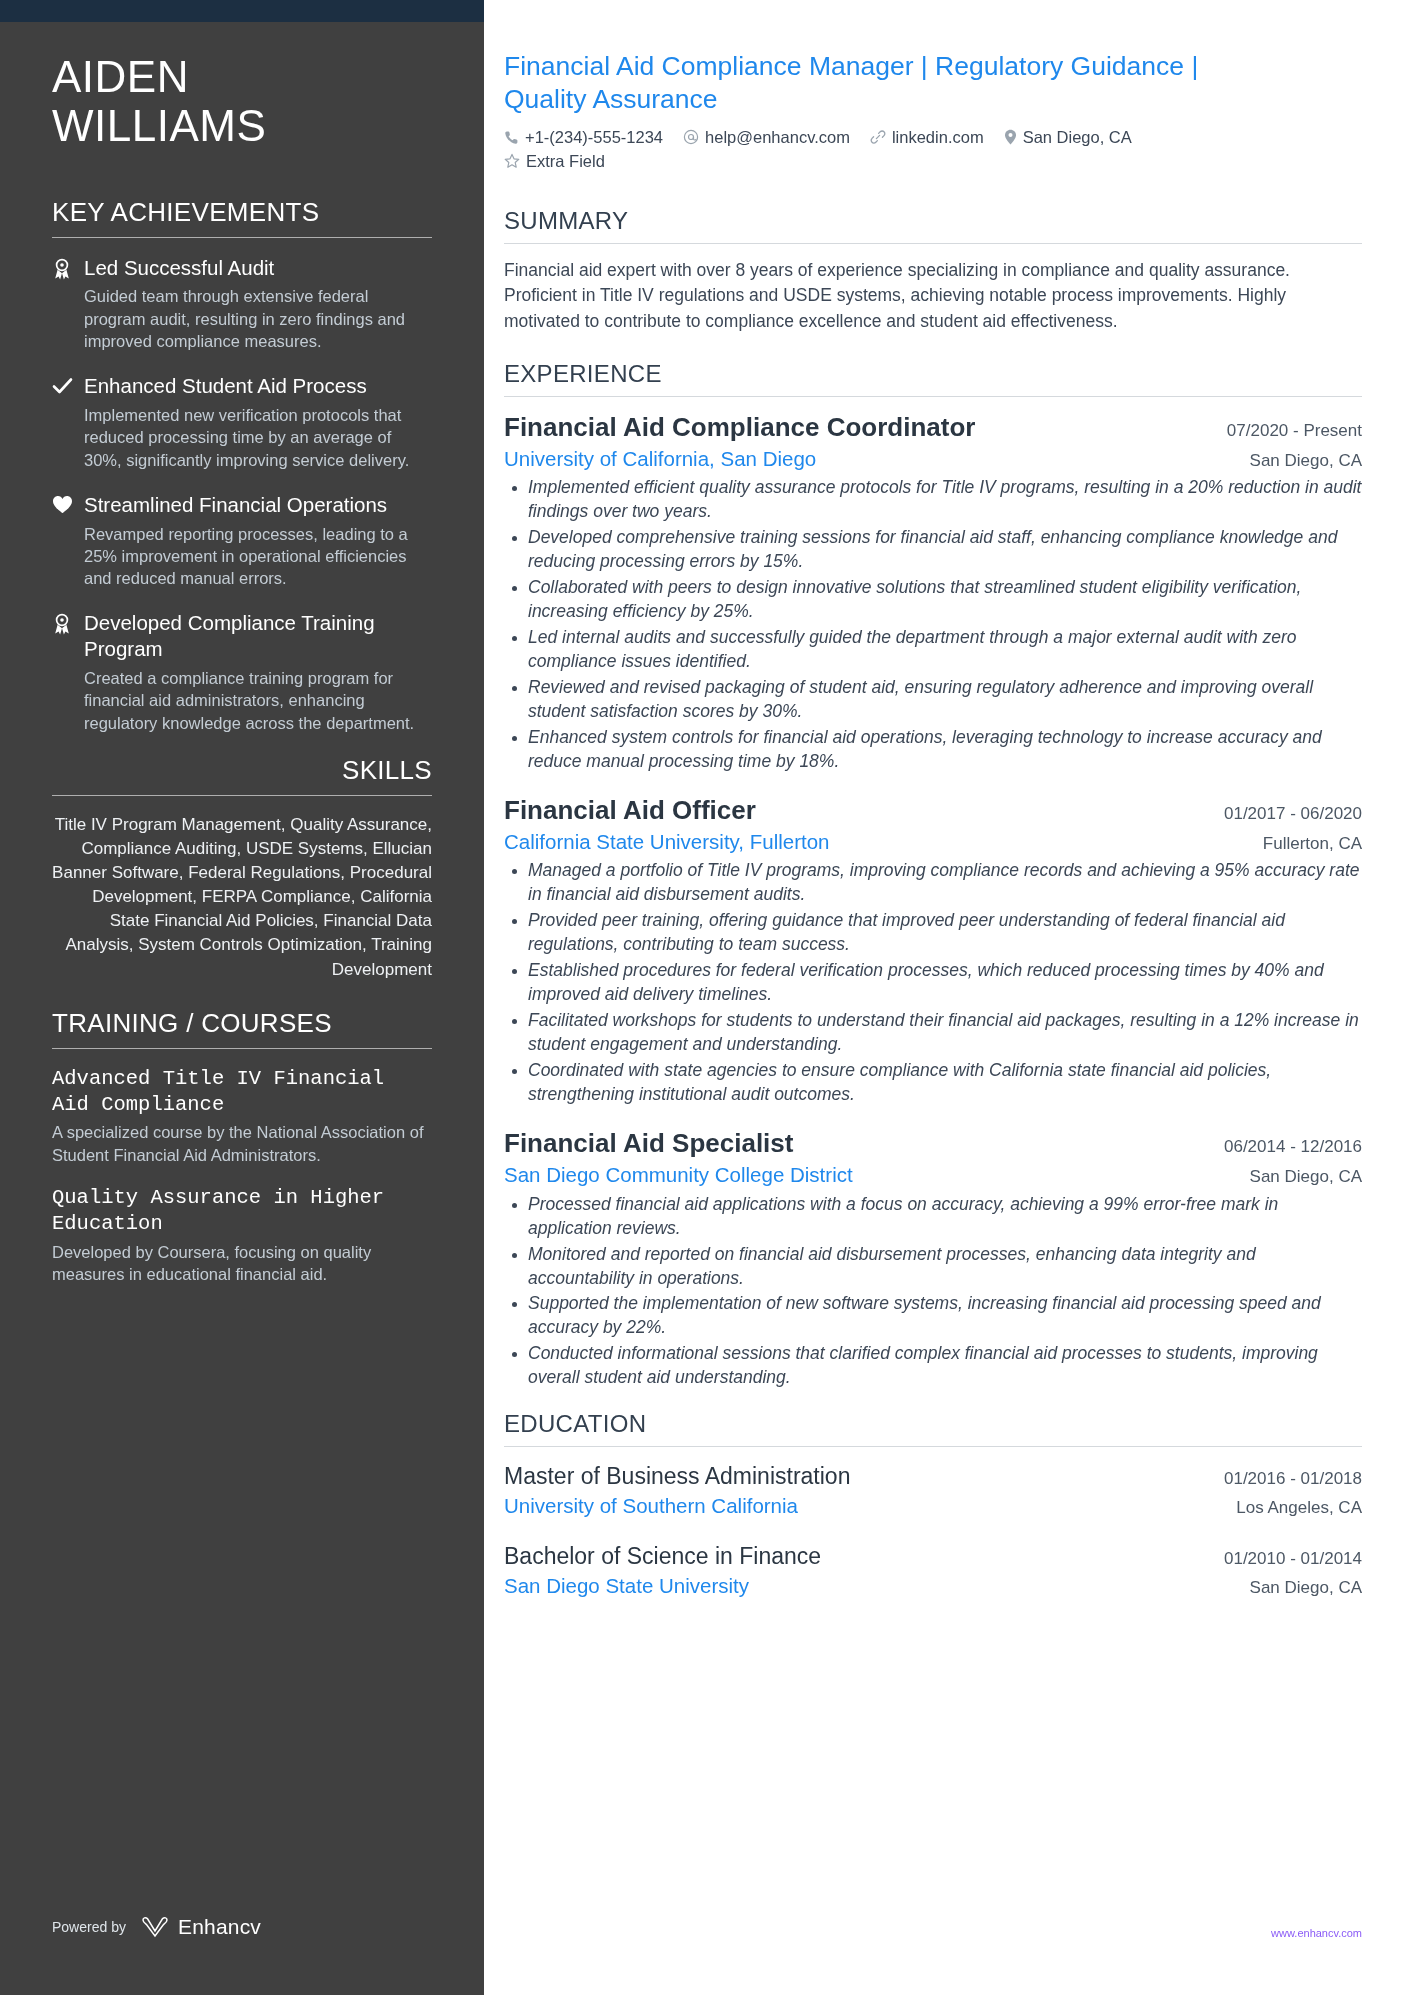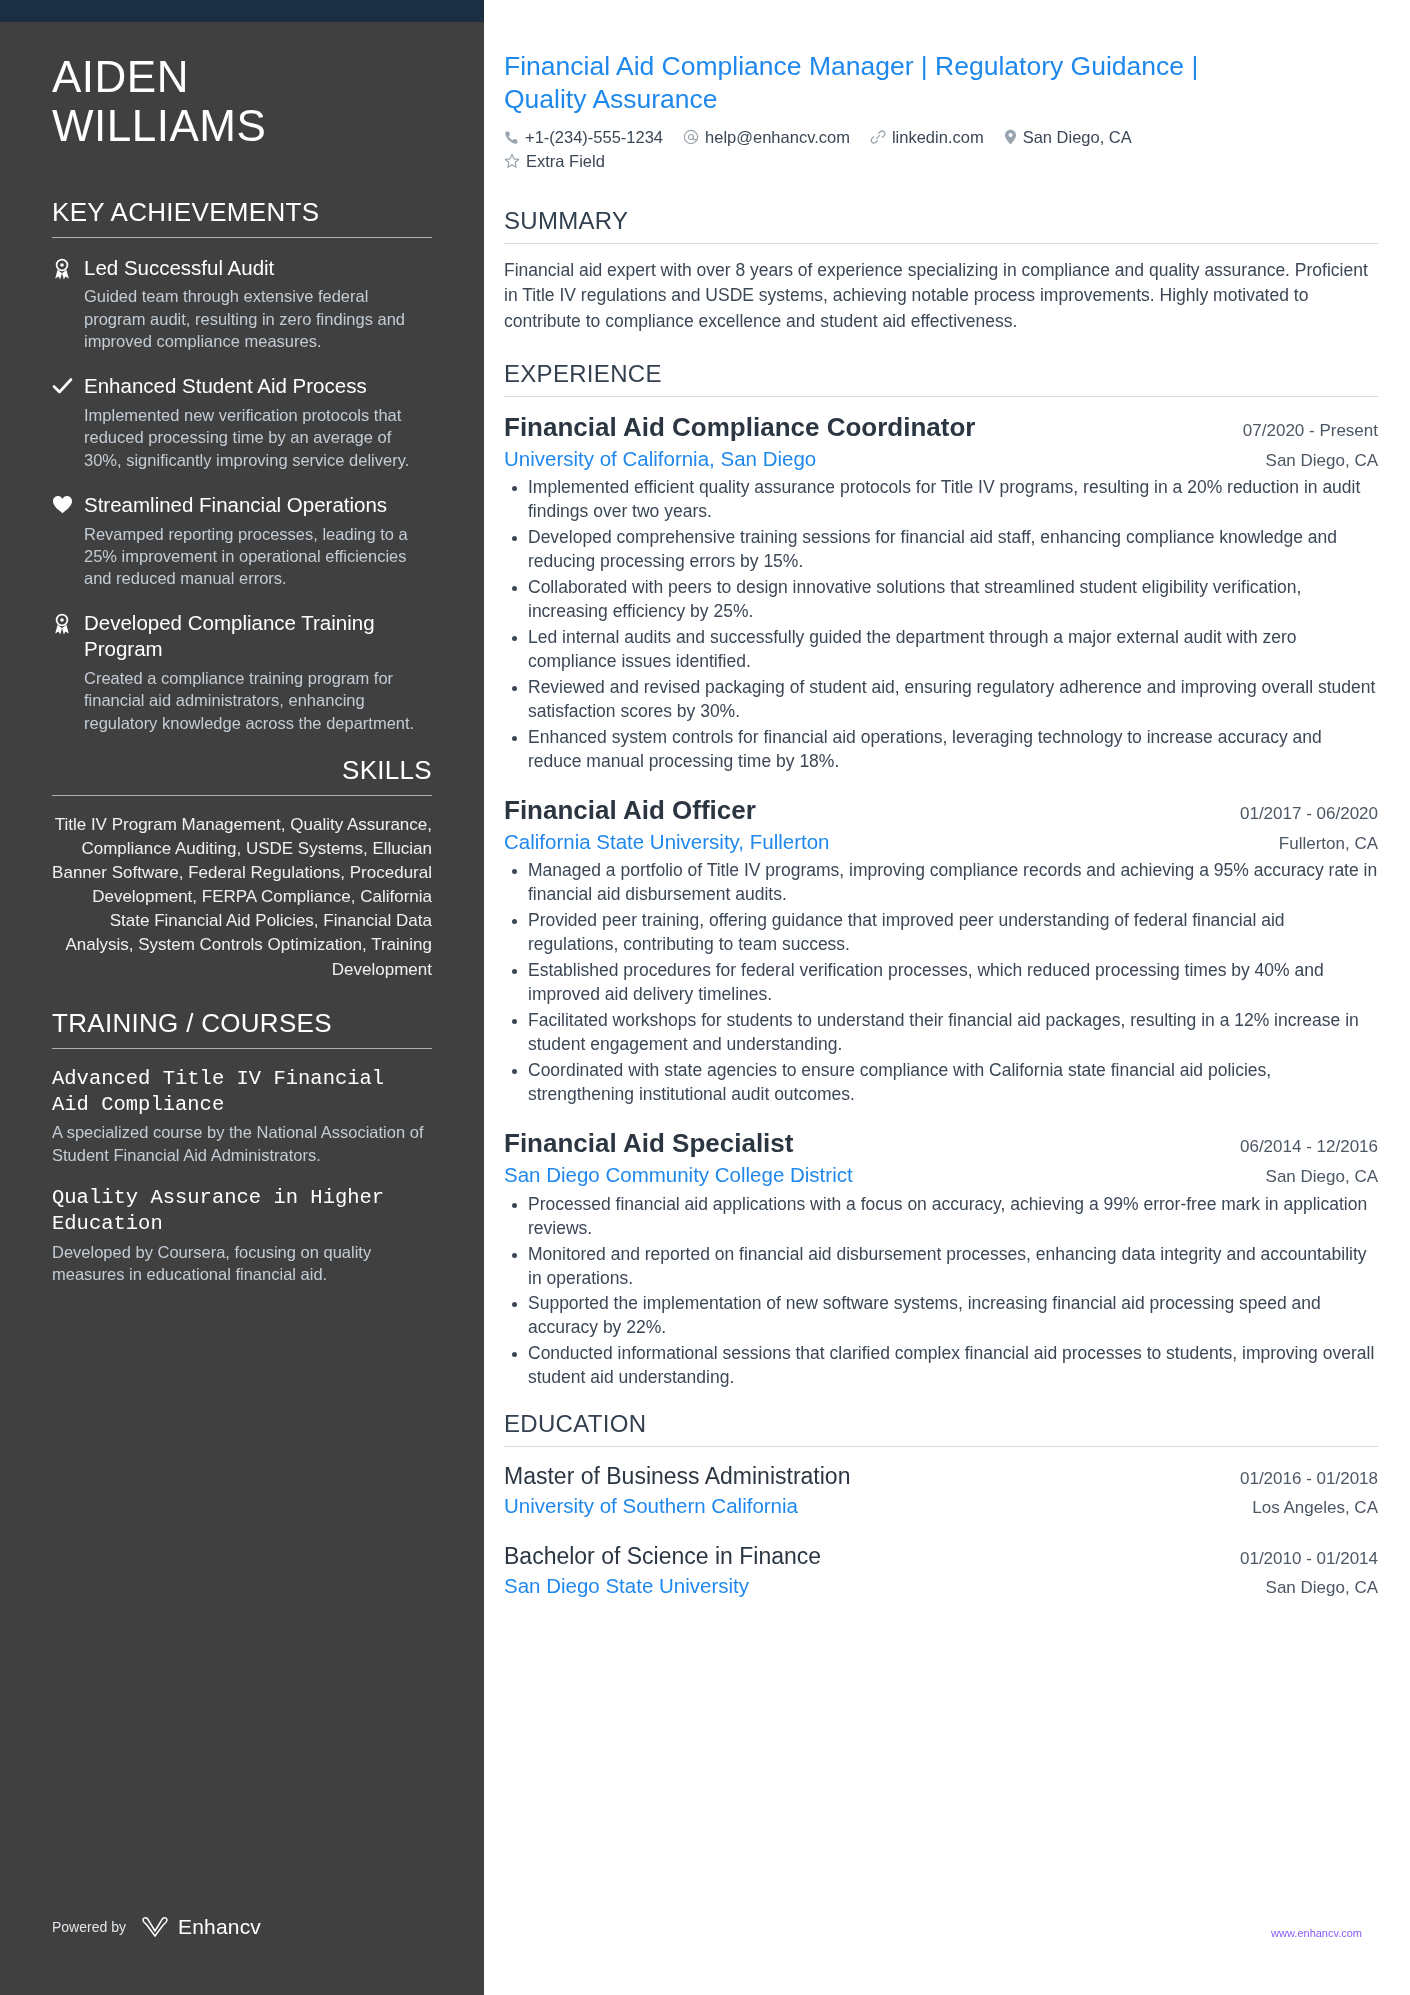--- a/index.html
+++ b/index.html
@@ -121,21 +121,21 @@
   }
   .brand-name {
     font-size: 21px;
     color: #ffffff;
     letter-spacing: 0.2px;
   }
 
   
   .main {
     flex: 1 1 auto;
-    padding: 50px 32px 0 20px;
+    padding: 50px 48px 0 20px;
     position: relative;
   }
   .headline {
     font-size: 26.5px;
     line-height: 1.26;
     color: #1f88ec;
     font-weight: 400;
     margin-bottom: 11px;
     max-width: 700px;
   }
@@ -206,20 +206,21 @@
   .job-loc {
     font-size: 17px;
     color: #4c5764;
     white-space: nowrap;
     flex: 0 0 auto;
   }
   ul.bullets {
     list-style: none;
     margin: 4px 0 20px 0;
     padding: 0;
+    font-style: italic;
   }
   ul.bullets li {
     position: relative;
     padding-left: 24px;
     font-size: 17.5px;
     line-height: 1.37;
     color: #3c4756;
     margin-bottom: 2px;
   }
   ul.bullets li::before {

